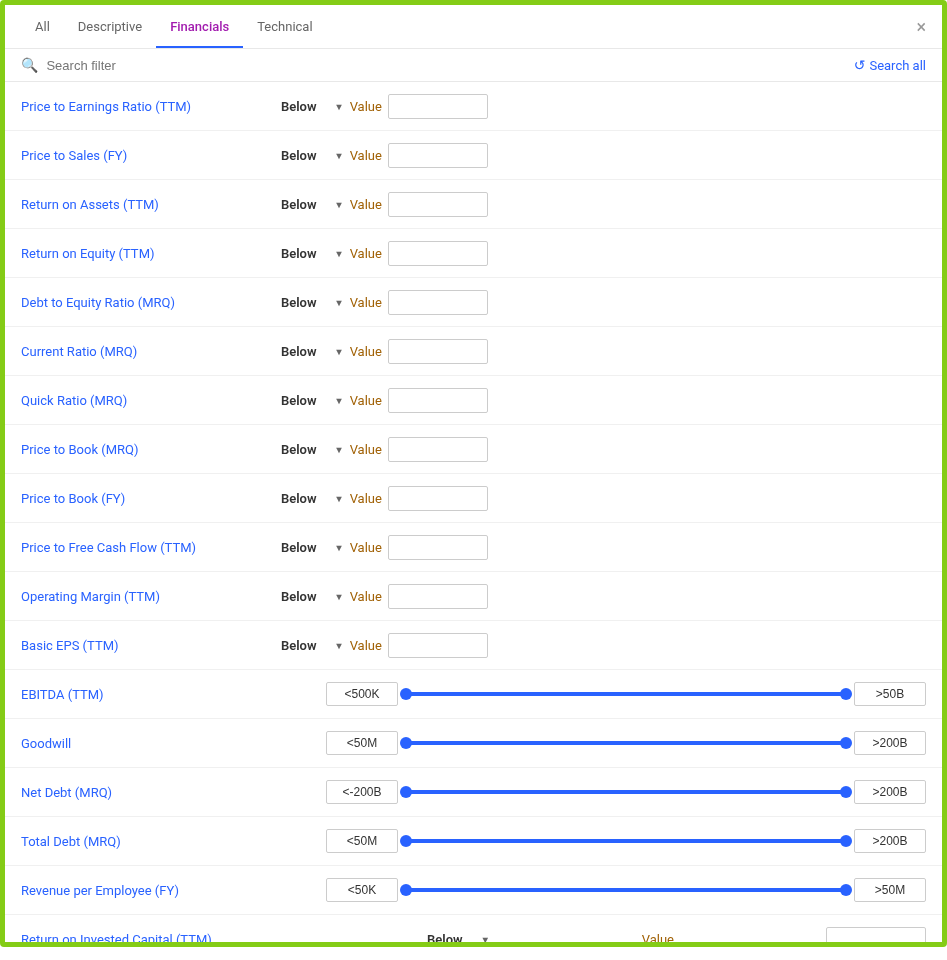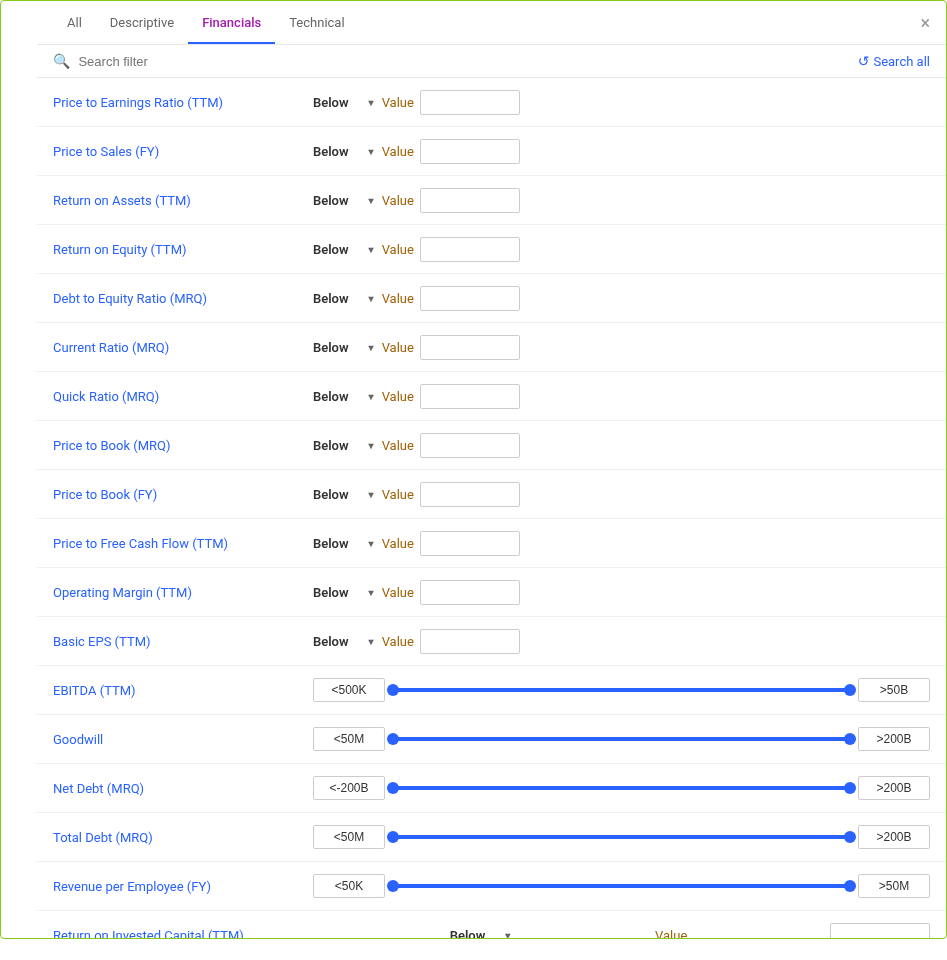--- a/index.html
+++ b/index.html
@@ -8,24 +8,23 @@
       background: #fff;
       color: #333;
       font-size: 13px;
       width: 947px;
       min-height: 960px;
     }
 
     .panel {
       width: 947px;
       background: #fff;
-      border: 1px solid #84cc16;
+      border: 5px solid #84cc16;
       border-radius: 4px;
       overflow: hidden;
-      padding-left: 36px;
     }
 
     
     .tabs {
       display: flex;
       align-items: center;
       border-bottom: 1px solid #e8e8e8;
       padding: 0 16px;
       position: relative;
       height: 44px;
@@ -143,20 +142,21 @@
       outline: none;
       color: #333;
     }
 
     
     .slider-container {
       display: flex;
       align-items: center;
       gap: 8px;
       flex: 1;
+      margin-left: 45px;
     }
     .slider-min-input, .slider-max-input {
       border: 1px solid #ccc;
       border-radius: 2px;
       padding: 4px 6px;
       font-size: 12px;
       width: 72px;
       outline: none;
       color: #333;
       text-align: center;

